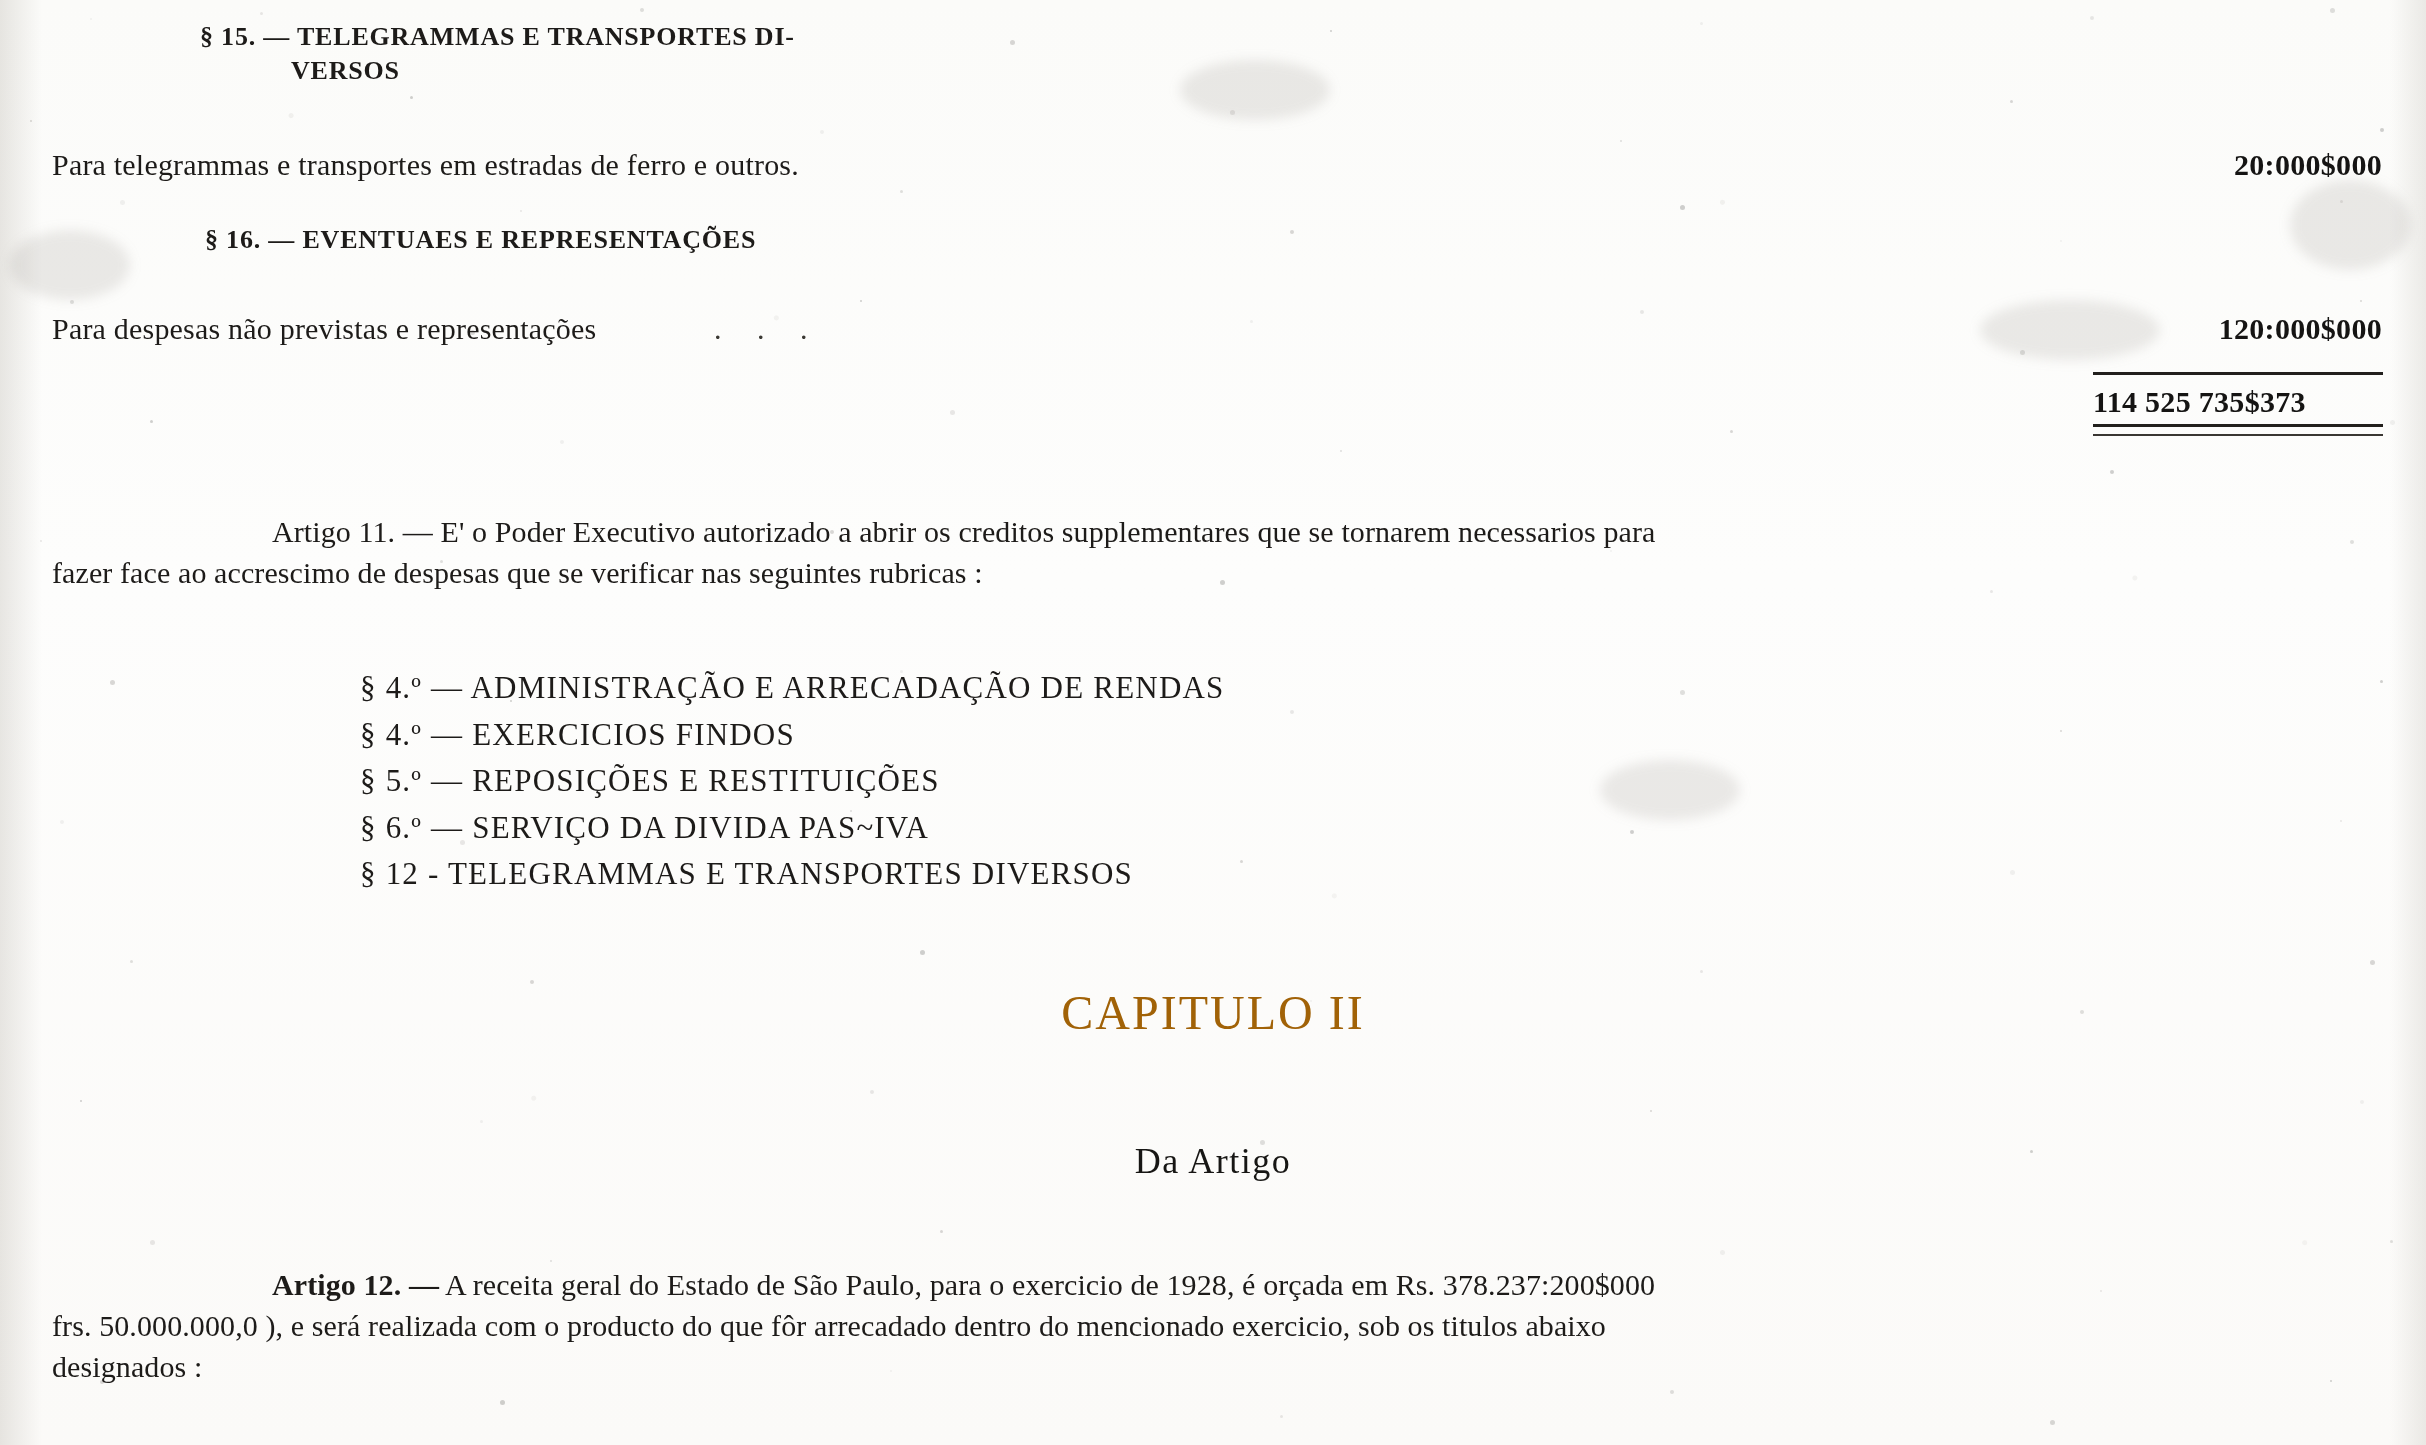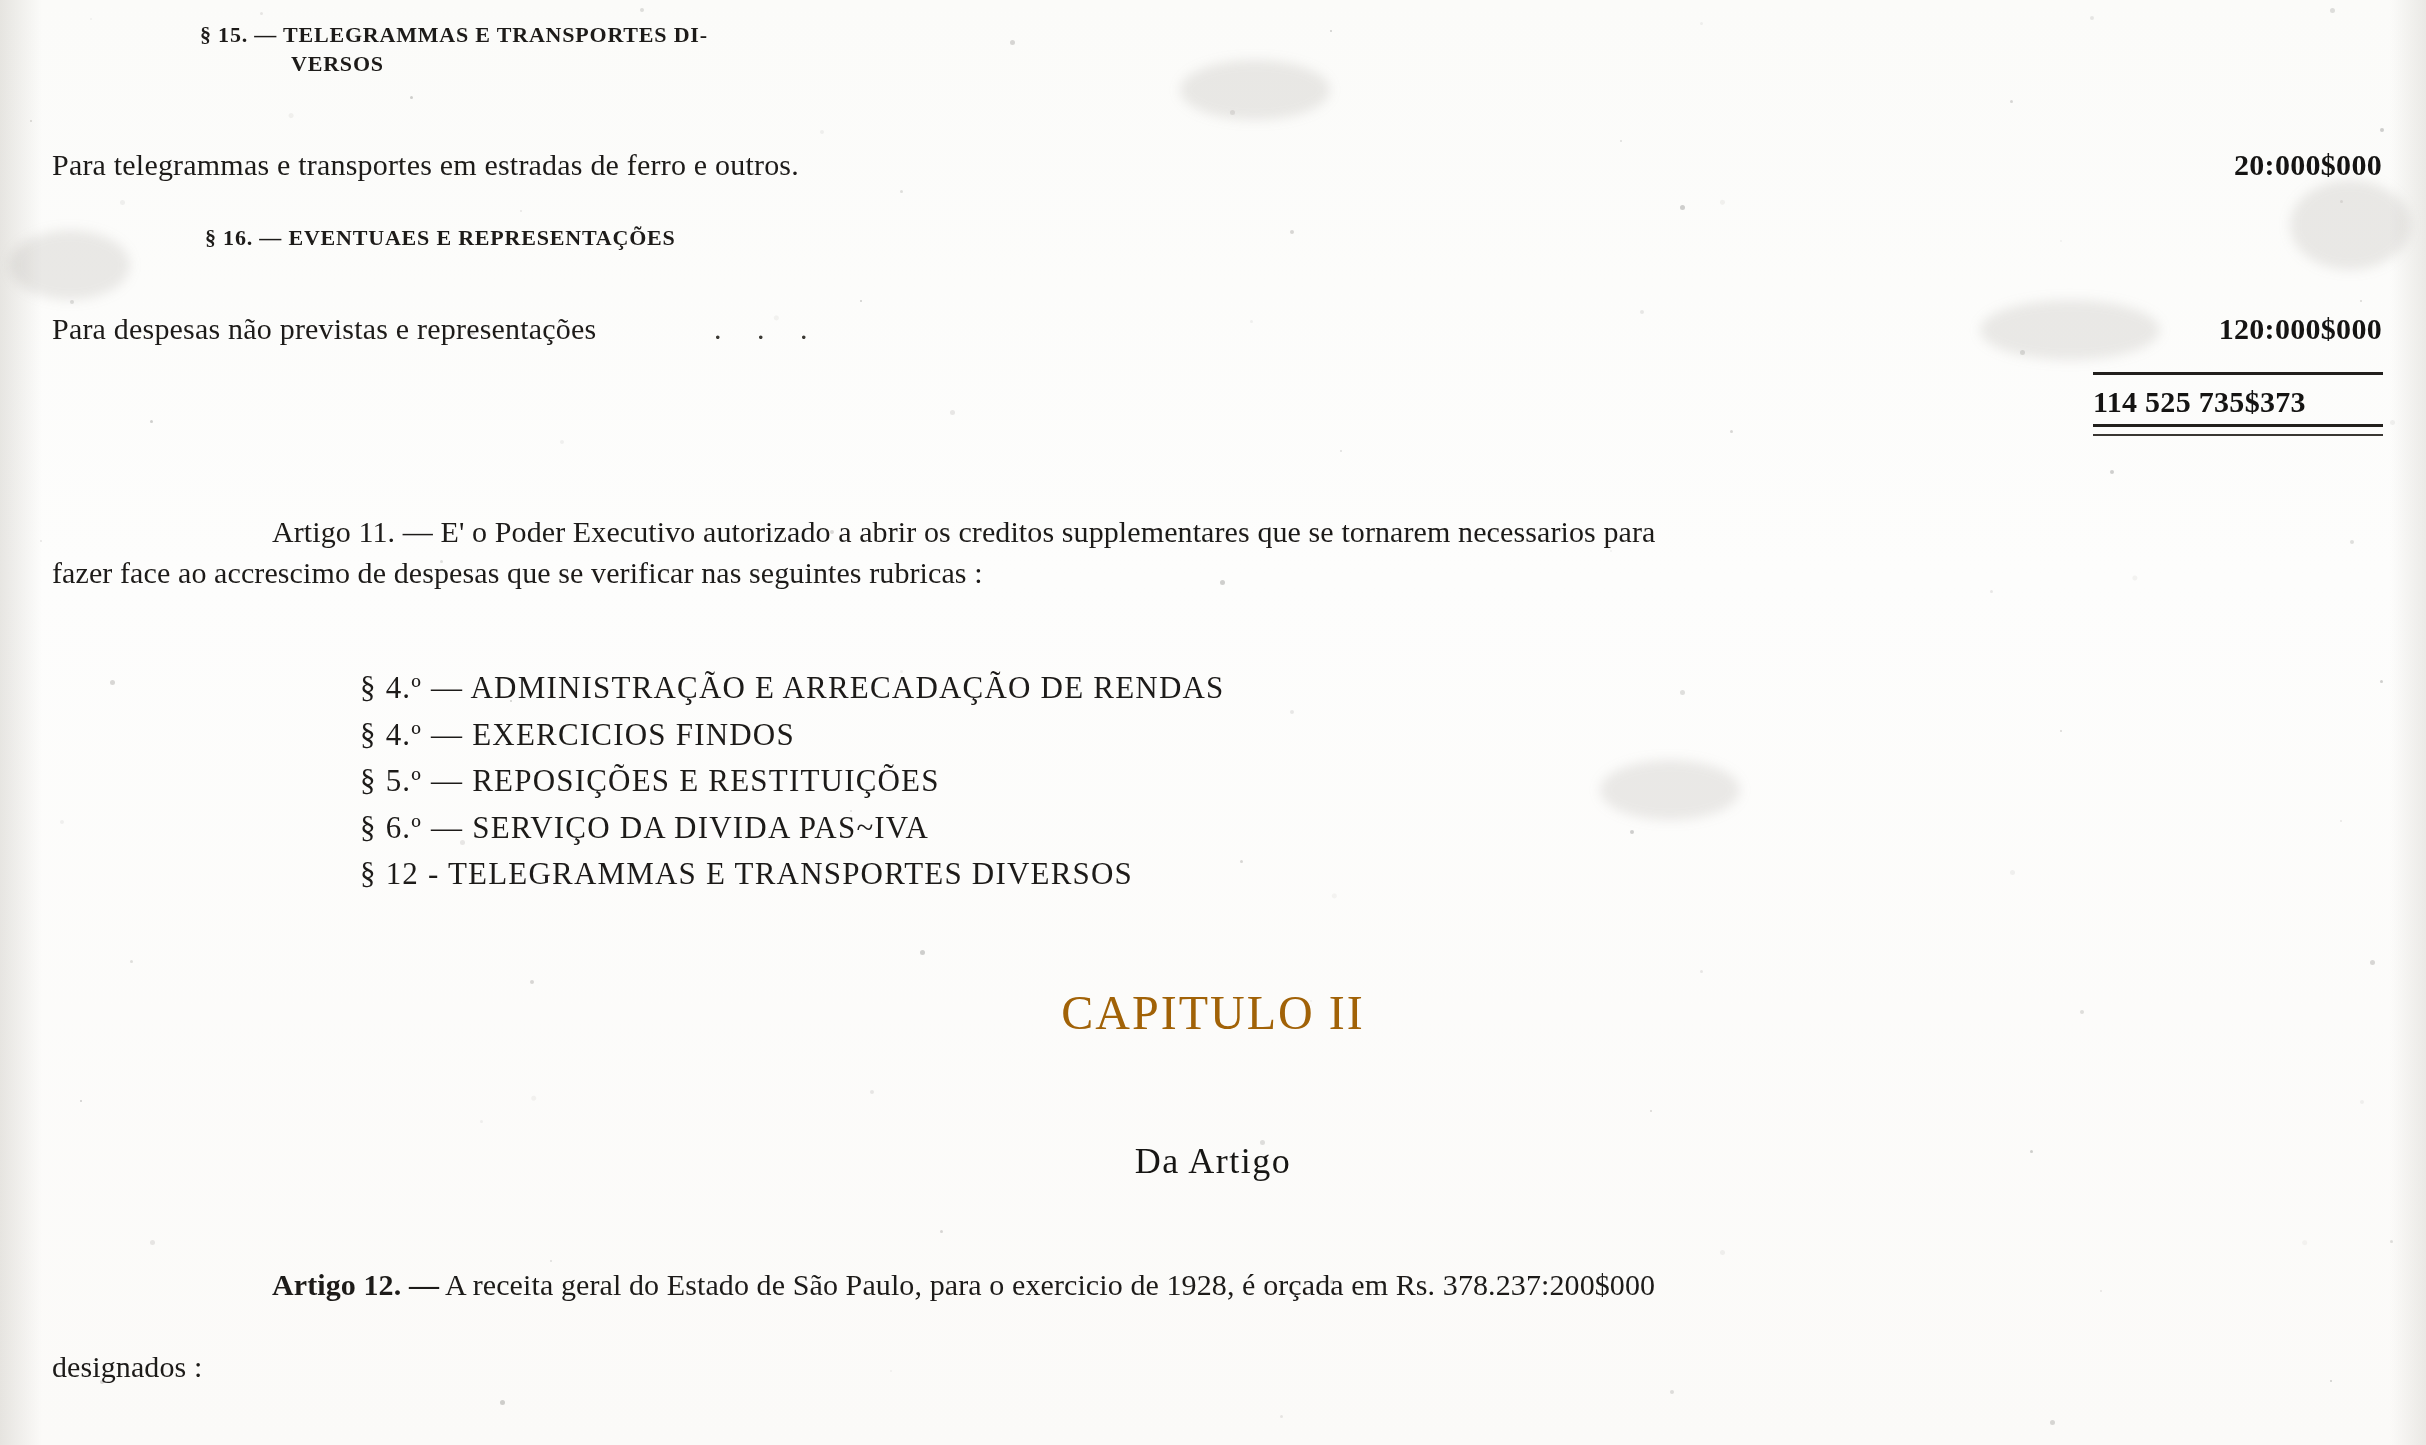--- a/index.html
+++ b/index.html
@@ -41,21 +41,21 @@
     padding: 0;
   }
 
   .row {
     position: absolute;
     display: flex;
     align-items: baseline;
   }
 
   .heading-para {
-    font-size: 22px;
+    font-size: 26px;
     letter-spacing: 0.8px;
     font-weight: 600;
     color: #1d1b19;
   }
   .heading-para .sect {
     font-weight: 600;
   }
   .heading-wrap {
     line-height: 1.32;
   }
@@ -214,21 +214,21 @@
     <div class="li">§ 6.º — SERVIÇO DA DIVIDA PAS~IVA</div>
     <div class="li">§ 12  - TELEGRAMMAS E TRANSPORTES DIVERSOS</div>
   </div>
 
   <div class="chapter" style="top:985px;">CAPITULO II</div>
   <div class="subchapter" style="top:1140px;">Da  Artigo</div>
 
   <div class="para" style="left:52px; top:1265px; width:2335px;">
     <span style="display:inline-block; width:220px;"></span><span style="font-weight:600;">Artigo 12. —</span>
     <span>A receita geral do  Estado de São Paulo, para  o  exercicio  de  1928,  é  orçada  em  Rs.   378.237:200$000</span><br>
-    <br>
+    <span>frs.  50.000.000,0 ), e será realizada  com  o  producto  do  que  fôr  arrecadado  dentro  do  mencionado exercicio,  sob  os   titulos  abaixo</span><br>
     <span>designados :</span>
   </div>
 
 </div>
 
 <div class="speck" style="left: 90px; top: 18px; width: 2px; height: 2px; opacity: 0.18;"></div>
 <div class="speck" style="left: 260px; top: 12px; width: 3px; height: 3px; opacity: 0.29;"></div>
 <div class="speck" style="left: 640px; top: 8px; width: 4px; height: 4px; opacity: 0.4;"></div>
 <div class="speck" style="left: 1010px; top: 40px; width: 5px; height: 5px; opacity: 0.51;"></div>
 <div class="speck" style="left: 1330px; top: 30px; width: 2px; height: 2px; opacity: 0.62;"></div>

